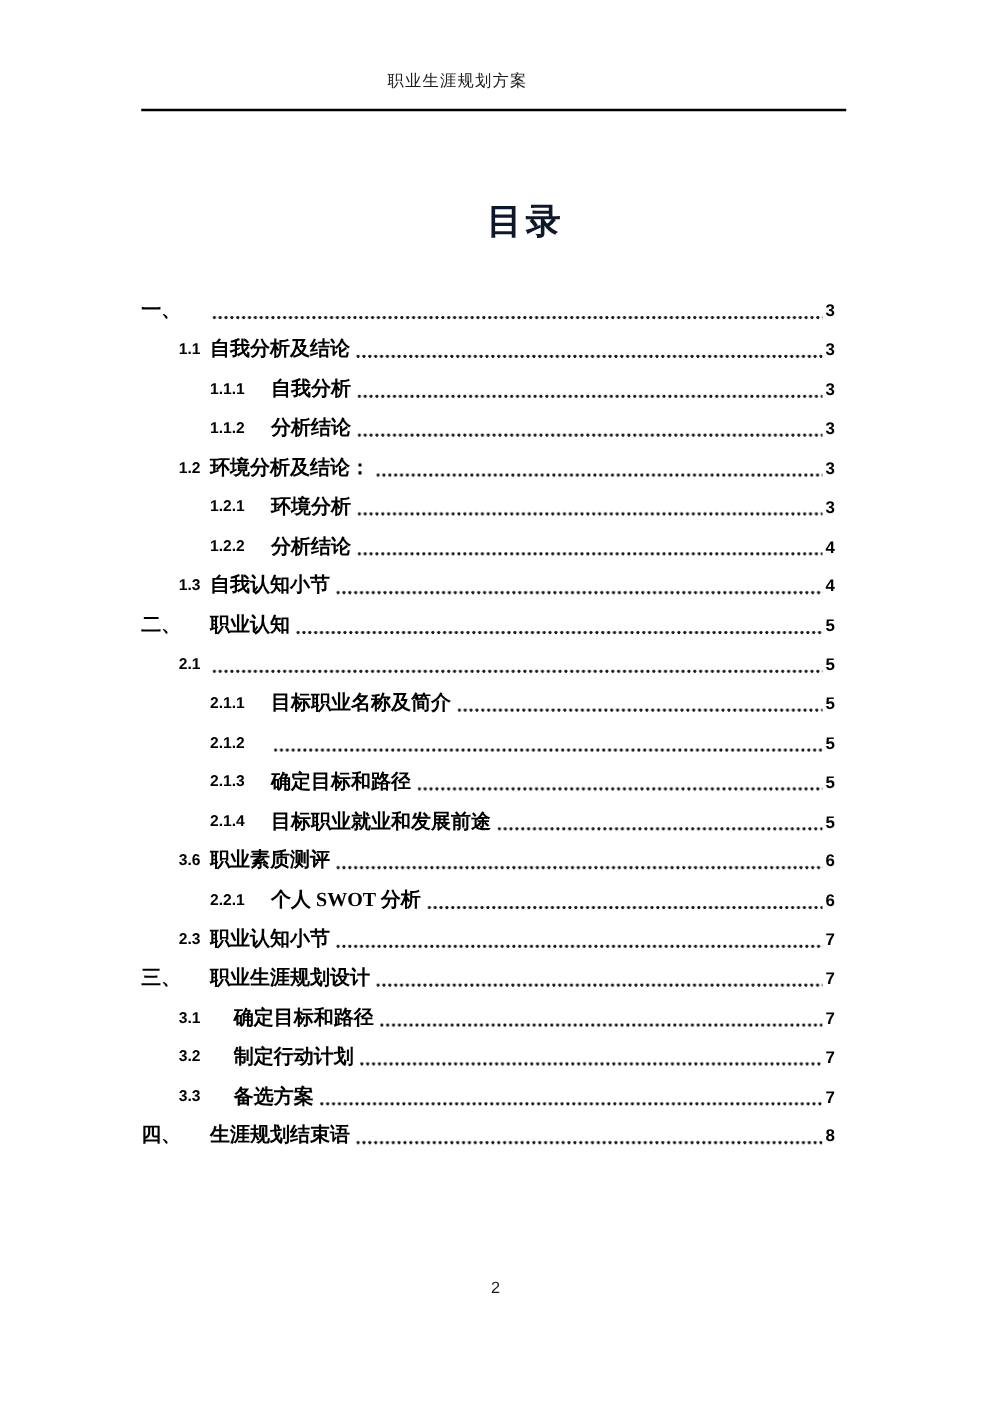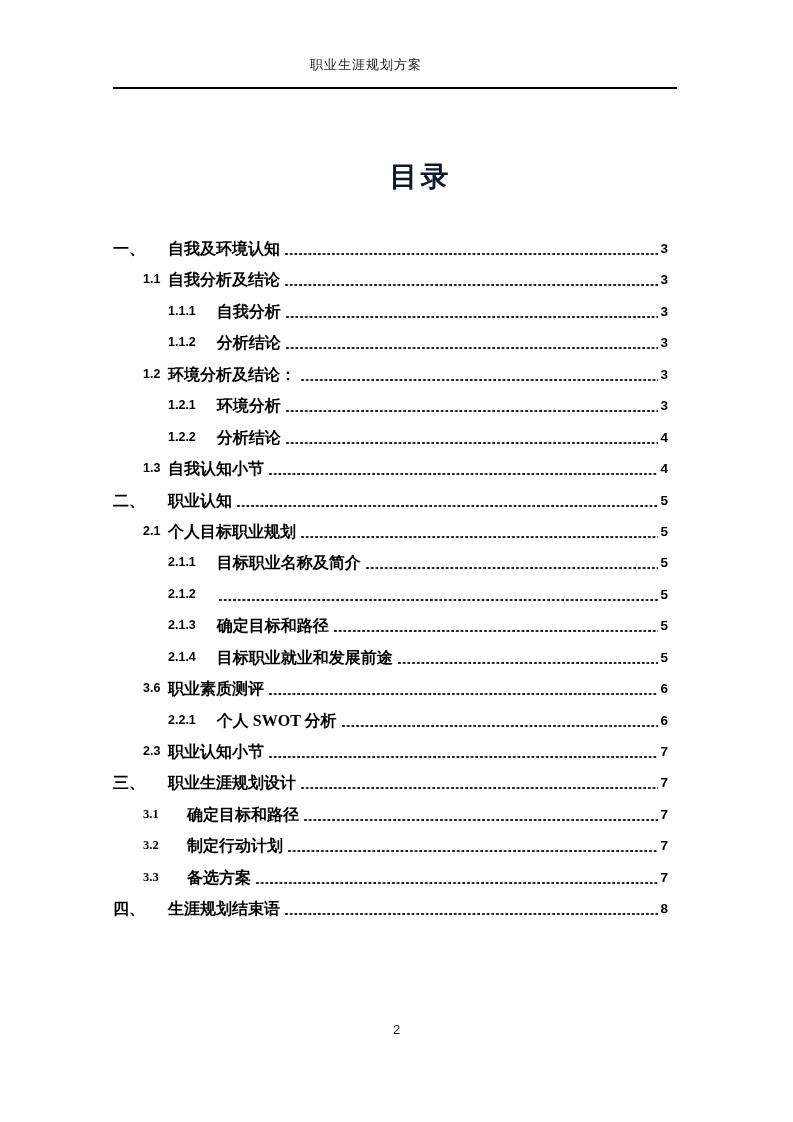--- a/index.html
+++ b/index.html
@@ -78,21 +78,20 @@
     font-family: "Liberation Sans", "DejaVu Sans", sans-serif;
     font-weight: 700;
     font-size: 12.5px;
   }
   .toc-row.lv2 .toc-num {
     margin-left: 30px;
     width: 25px;
   }
   .toc-row.lv2.wide .toc-num {
     width: 44px;
-    font-family: Liberation Serif, serif;
   }
   .toc-row.lv3 .toc-num {
     margin-left: 55px;
     width: auto;
     padding-right: 21px;
   }
   .toc-label {
     flex: none;
     font-size: 16px;
     font-weight: 600;
@@ -130,21 +129,20 @@
 
 <div class="page-header">职业生涯规划方案</div>
 
 <div class="header-rule"></div>
 
 <h1 class="toc-title" style="color: #0f172a; margin-left: 24px;">目录</h1>
 
 <div class="toc-list">
     <div class="toc-row lv1">
     <span class="toc-num">一、</span>
-    <span class="toc-label">自我及环境认知</span>
     <span class="toc-dots"></span>
     <span class="toc-page">3</span>
   </div>
     <div class="toc-row lv2">
     <span class="toc-num">1.1</span>
     <span class="toc-label">自我分析及结论</span>
     <span class="toc-dots"></span>
     <span class="toc-page">3</span>
   </div>
     <div class="toc-row lv3">
@@ -184,21 +182,20 @@
     <span class="toc-page">4</span>
   </div>
     <div class="toc-row lv1">
     <span class="toc-num">二、</span>
     <span class="toc-label">职业认知</span>
     <span class="toc-dots"></span>
     <span class="toc-page">5</span>
   </div>
     <div class="toc-row lv2">
     <span class="toc-num">2.1</span>
-    <span class="toc-label">个人目标职业规划</span>
     <span class="toc-dots"></span>
     <span class="toc-page">5</span>
   </div>
     <div class="toc-row lv3">
     <span class="toc-num">2.1.1</span>
     <span class="toc-label">目标职业名称及简介</span>
     <span class="toc-dots"></span>
     <span class="toc-page">5</span>
   </div>
     <div class="toc-row lv3">

